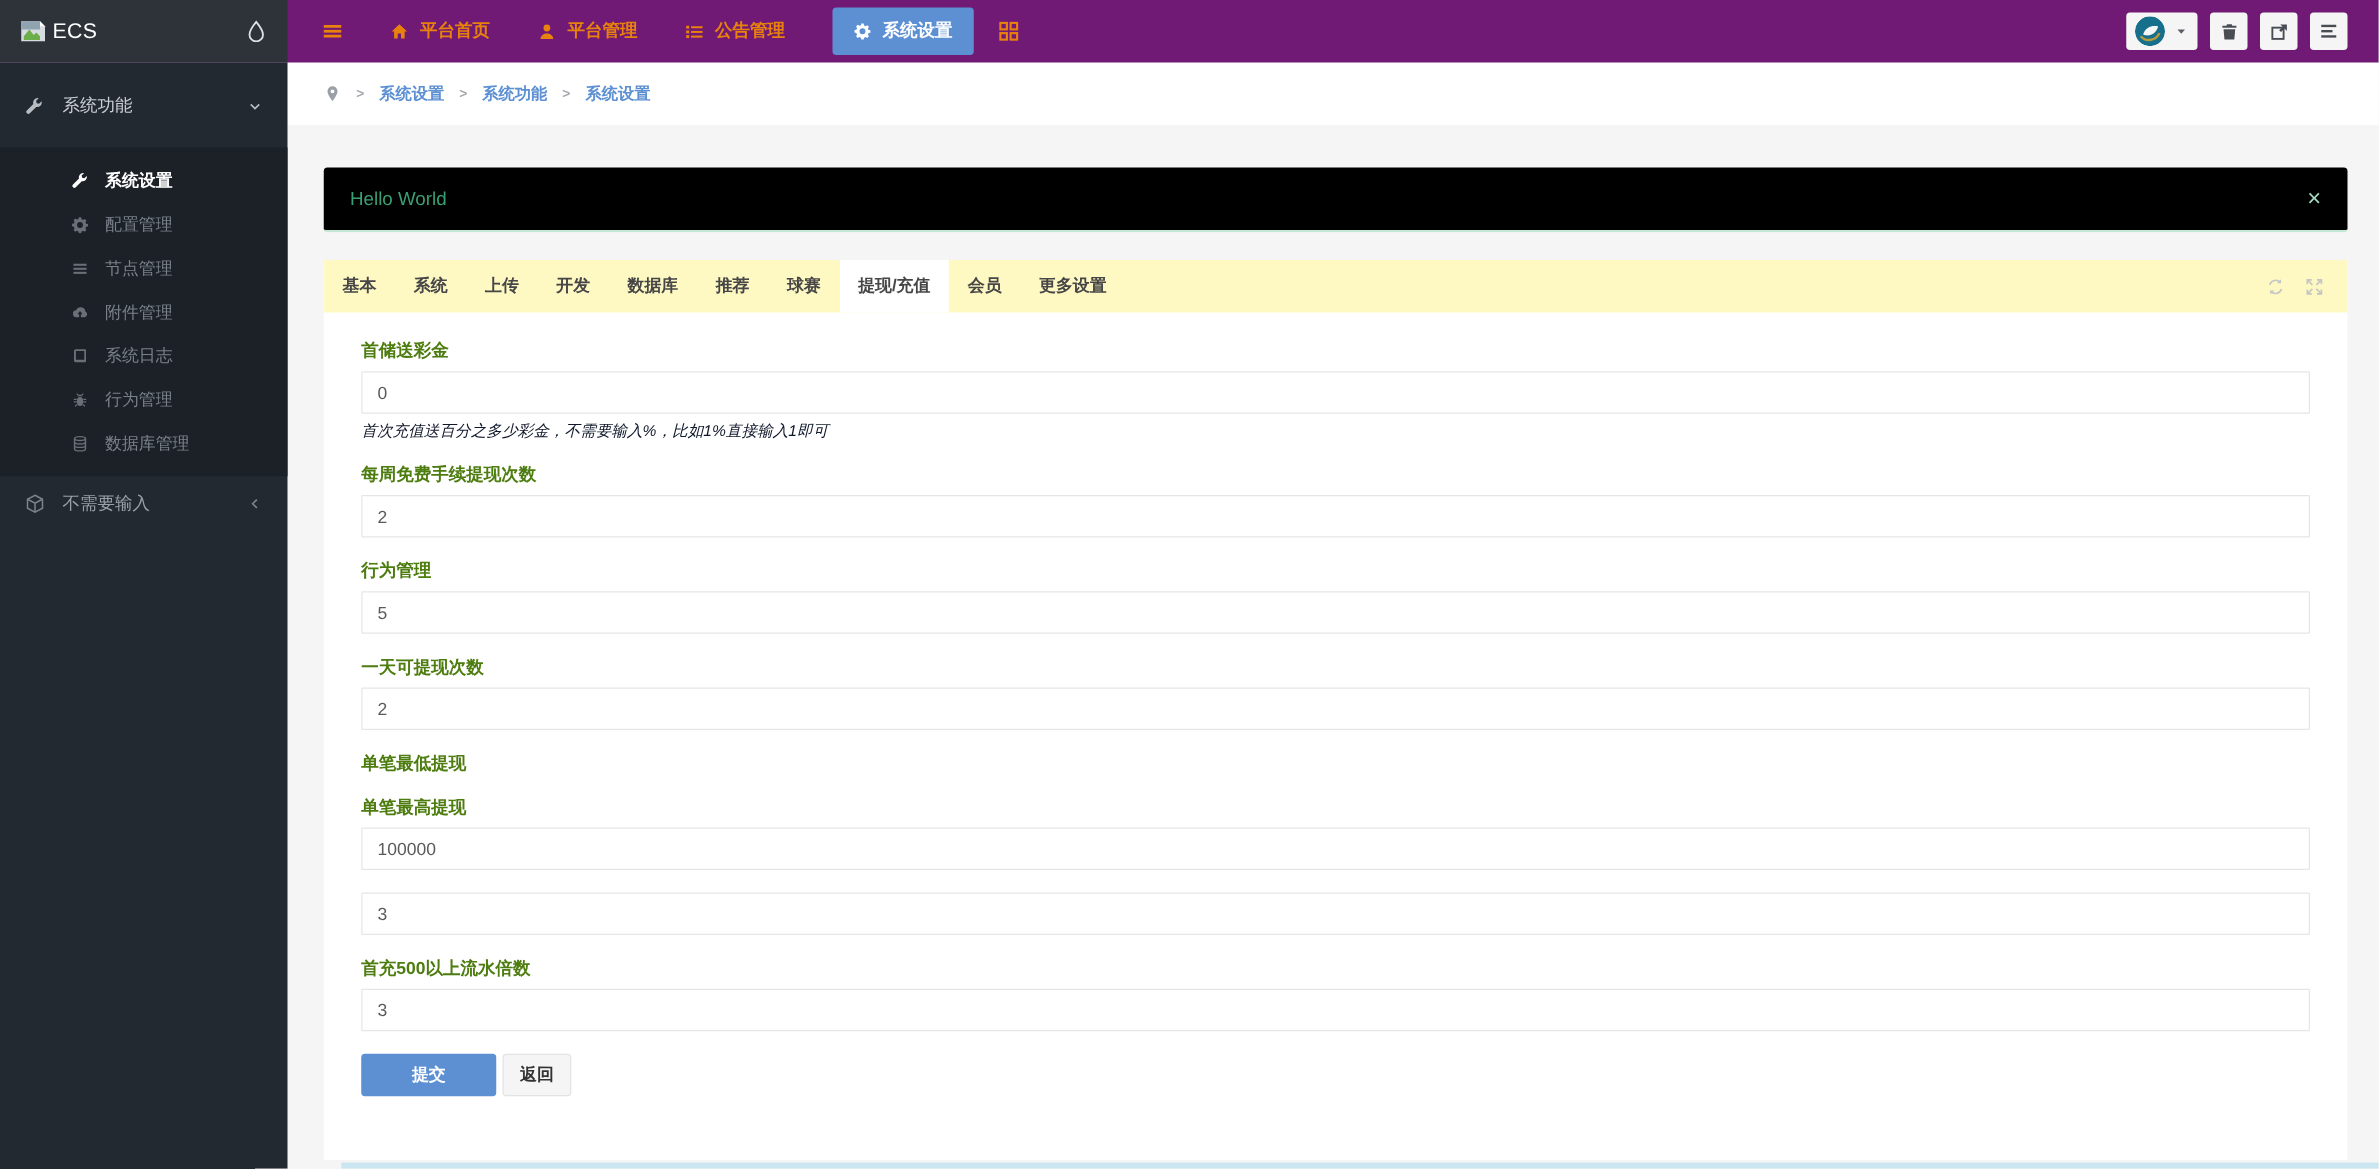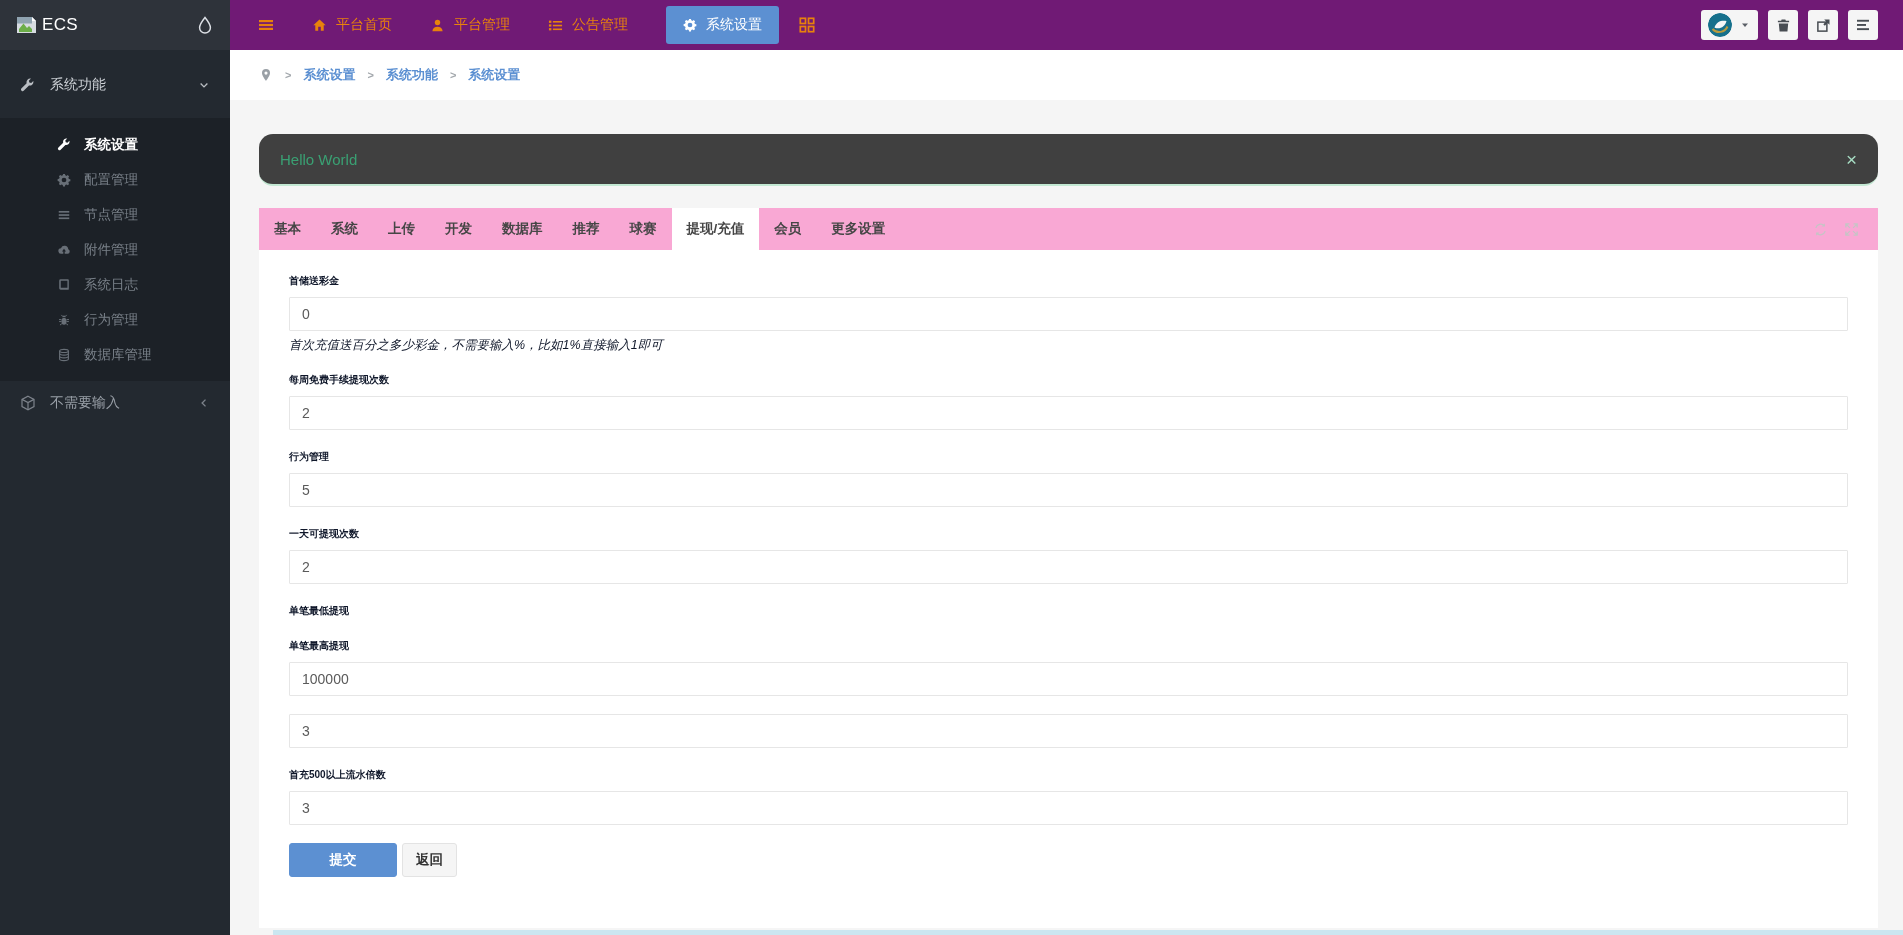--- a/index.html
+++ b/index.html
@@ -8,21 +8,21 @@
   .ic{width:15px;height:15px;display:block;flex:none}
   .ic12{width:12px;height:12px}.ic14{width:14px;height:14px}.ic16{width:16px;height:16px}.ic18{width:18px;height:18px}
 
   
   .navbar{position:absolute;top:0;left:0;right:0;height:50px;background:#701a75;display:flex;align-items:center;z-index:10}
   .brand{width:230px;height:50px;background:#2e333a;display:flex;align-items:center;padding:0 16px;flex:none}
   .brand-text{color:#fff;font-size:17px;margin-left:5px;letter-spacing:.3px}
   .droplet{margin-left:auto;color:#dde1e6}
   .nav-left{display:flex;align-items:center;margin-left:28px}
   .hamburger{color:#e8820c;margin-right:38px;background:none;border:none;cursor:pointer}
-  .nav-item{display:flex;align-items:center;gap:9px;color:#e8820c;font-weight:400;font-size:14px;margin-right:38px;height:38px;background:none;border:none;cursor:pointer;font-family:inherit}
+  .nav-item{display:flex;align-items:center;gap:9px;color:#e8820c;font-weight:700;font-size:14px;margin-right:38px;height:38px;background:none;border:none;cursor:pointer;font-family:inherit}
   .nav-item.active{background:#5c90d2;color:#fff;border-radius:3px;padding:0 17px;margin-right:20px}
   .grid-btn{color:#e8820c;background:none;border:none;cursor:pointer}
   .nav-right{margin-left:auto;display:flex;gap:10px;margin-right:25px;align-items:center}
   .tool-btn{height:30px;min-width:30px;background:#f5f5f5;border:none;border-radius:3px;display:flex;align-items:center;justify-content:center;color:#484d53;padding:0 7px;cursor:pointer;gap:7px}
   .avatar{width:24px;height:24px;border-radius:50%;overflow:hidden;display:block}
   .caret{color:#5a5f66}
 
   
   .sidebar{position:absolute;top:50px;left:0;width:230px;bottom:0;background:#232930;z-index:5}
   .side-parent{height:42px;margin-top:14px;display:flex;align-items:center;padding:0 20px;color:#ccd0d5;font-size:14px;cursor:pointer}
@@ -39,31 +39,31 @@
   .side-ext .ic{color:#7d838b}
   .side-ext .lbl{margin-left:14px}
 
   
   .main{position:absolute;left:230px;top:50px;right:0;bottom:0}
   .breadcrumb{height:50px;background:#fff;display:flex;align-items:center;padding-left:29px;gap:12px;font-size:13px}
   .bc-pin{color:#9aa0a6}
   .bc-sep{color:#a2a7ac;font-size:11px;font-weight:700}
   .bc-link{color:#5c90d2;font-weight:600;cursor:pointer;text-decoration:none}
   .content{position:absolute;top:50px;left:0;right:0;bottom:0;background:#f5f5f5;padding:34px 25px 0 29px;overflow:hidden}
-  .alert{height:52px;background:#404040;border-bottom:2px solid #c3e8d3;border-radius:14px;display:flex;align-items:center;padding:0 21px;color:#3aa073;font-size:15px;margin-bottom:22px}
+  .alert{height:52px;background:#000000;border-bottom:2px solid #c3e8d3;border-radius:3px;display:flex;align-items:center;padding:0 21px;color:#3aa073;font-size:15px;margin-bottom:22px}
   .alert-close{margin-left:auto;background:none;border:none;color:#a6dcc3;font-size:19px;line-height:1;cursor:pointer}
   .block{background:#fff;min-height:720px}
-  .tabbar{height:42px;background:#f9a8d4;display:flex;align-items:center}
+  .tabbar{height:42px;background:#fef9c3;display:flex;align-items:center}
   .tab{padding:0 15px;height:42px;line-height:42px;font-size:13.5px;font-weight:700;color:#464646;background:none;border:none;cursor:pointer;font-family:inherit}
   .tab.active{background:#fff}
   .tab-tools{margin-left:auto;display:flex;gap:16px;padding-right:19px;color:#c5c5c5}
   .tab-tool{background:none;border:none;color:#c5c5c5;cursor:pointer}
   .form{padding:22px 30px 30px}
   .fgroup{margin-bottom:18px}
-  .flabel{display:block;font-weight:700;font-size:10px;line-height:17px;color:#0f172a;margin-bottom:8px}
+  .flabel{display:block;font-weight:700;font-size:14px;line-height:17px;color:#4d7c0f;margin-bottom:8px}
   .finput{width:100%;height:34px;border:1px solid #e6e6e6;background:#fff;padding:0 12px;font-size:14px;color:#5a5a5a;border-radius:1px;font-family:inherit}
   .fhelp{display:block;margin-top:7px;font-style:italic;color:#0f172a;font-size:12.5px;line-height:15px}
   .actions{display:flex;gap:5px}
   .btn-submit{width:108px;height:34px;background:#5c90d2;color:#fff;border:1px solid #5c90d2;font-size:13.5px;font-weight:700;border-radius:3px;cursor:pointer;font-family:inherit}
   .btn-back{height:34px;padding:0 13px;background:#f5f5f5;border:1px solid #e3e3e3;color:#333;font-size:13.5px;font-weight:700;border-radius:3px;cursor:pointer;font-family:inherit}
   .bottom-strip{position:absolute;left:273px;right:0;bottom:0;height:5px;background:#cbe6f0;z-index:20}
 </style>
 </head>
 <body>
 

